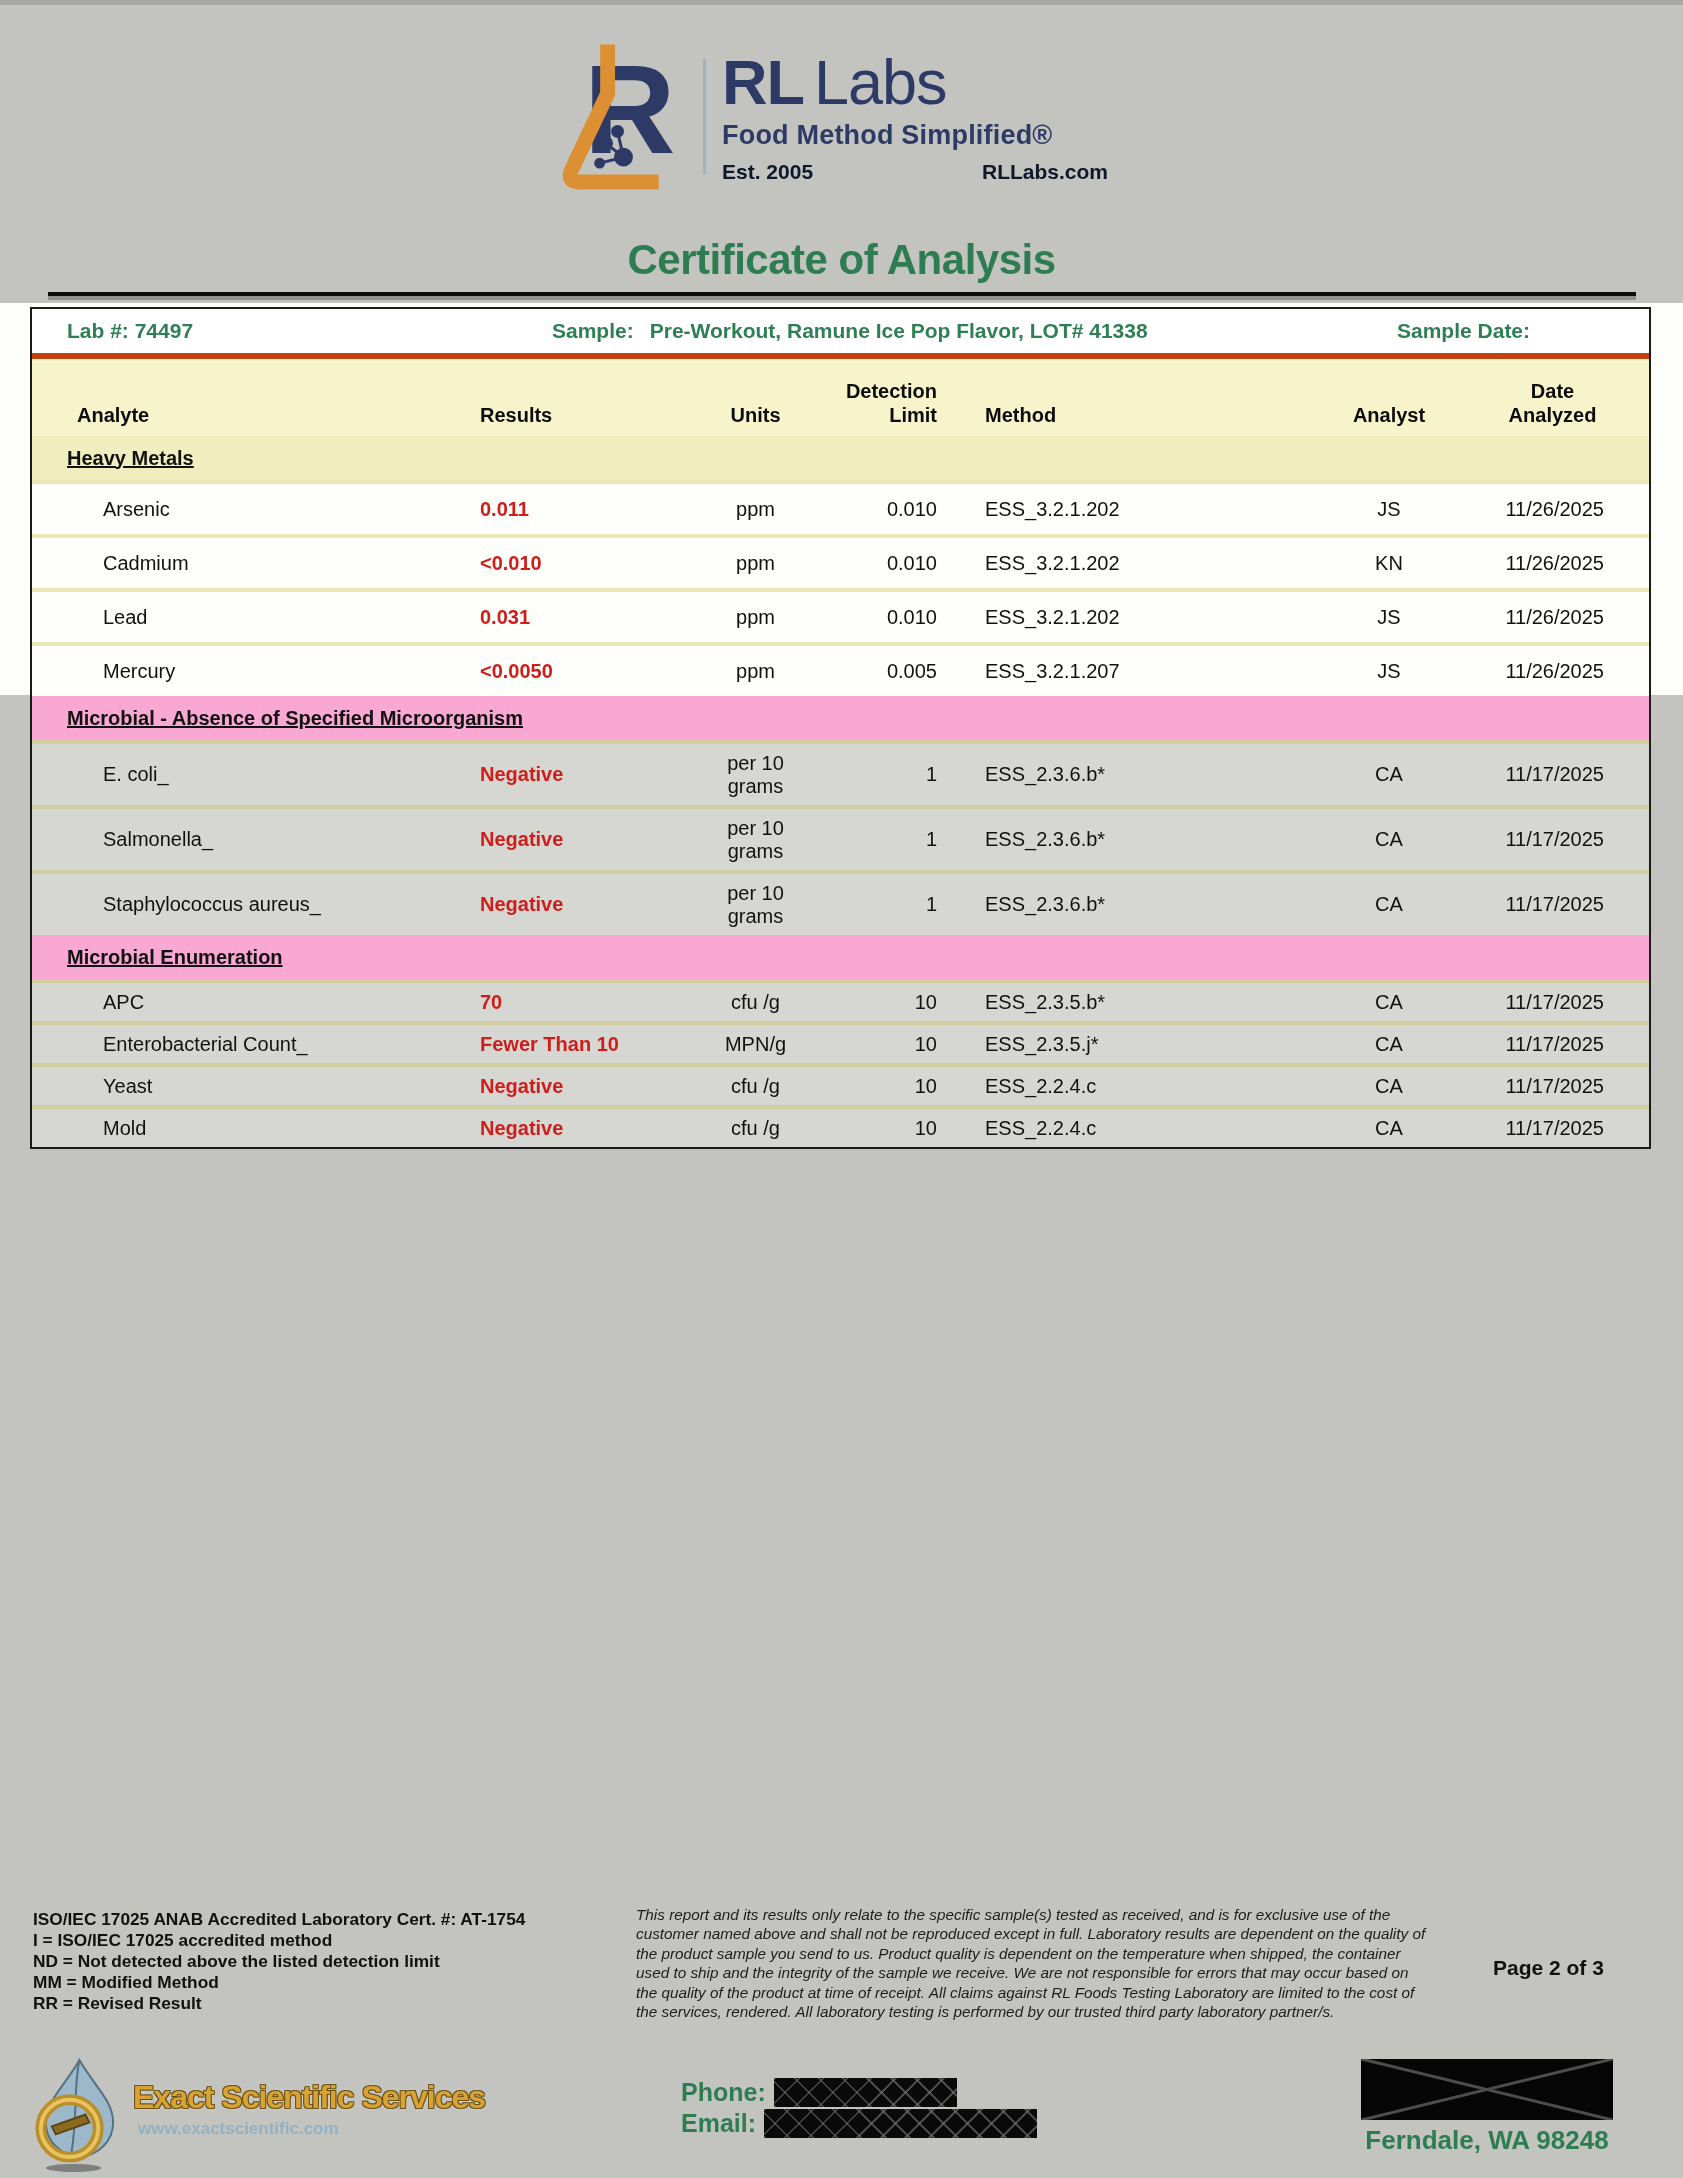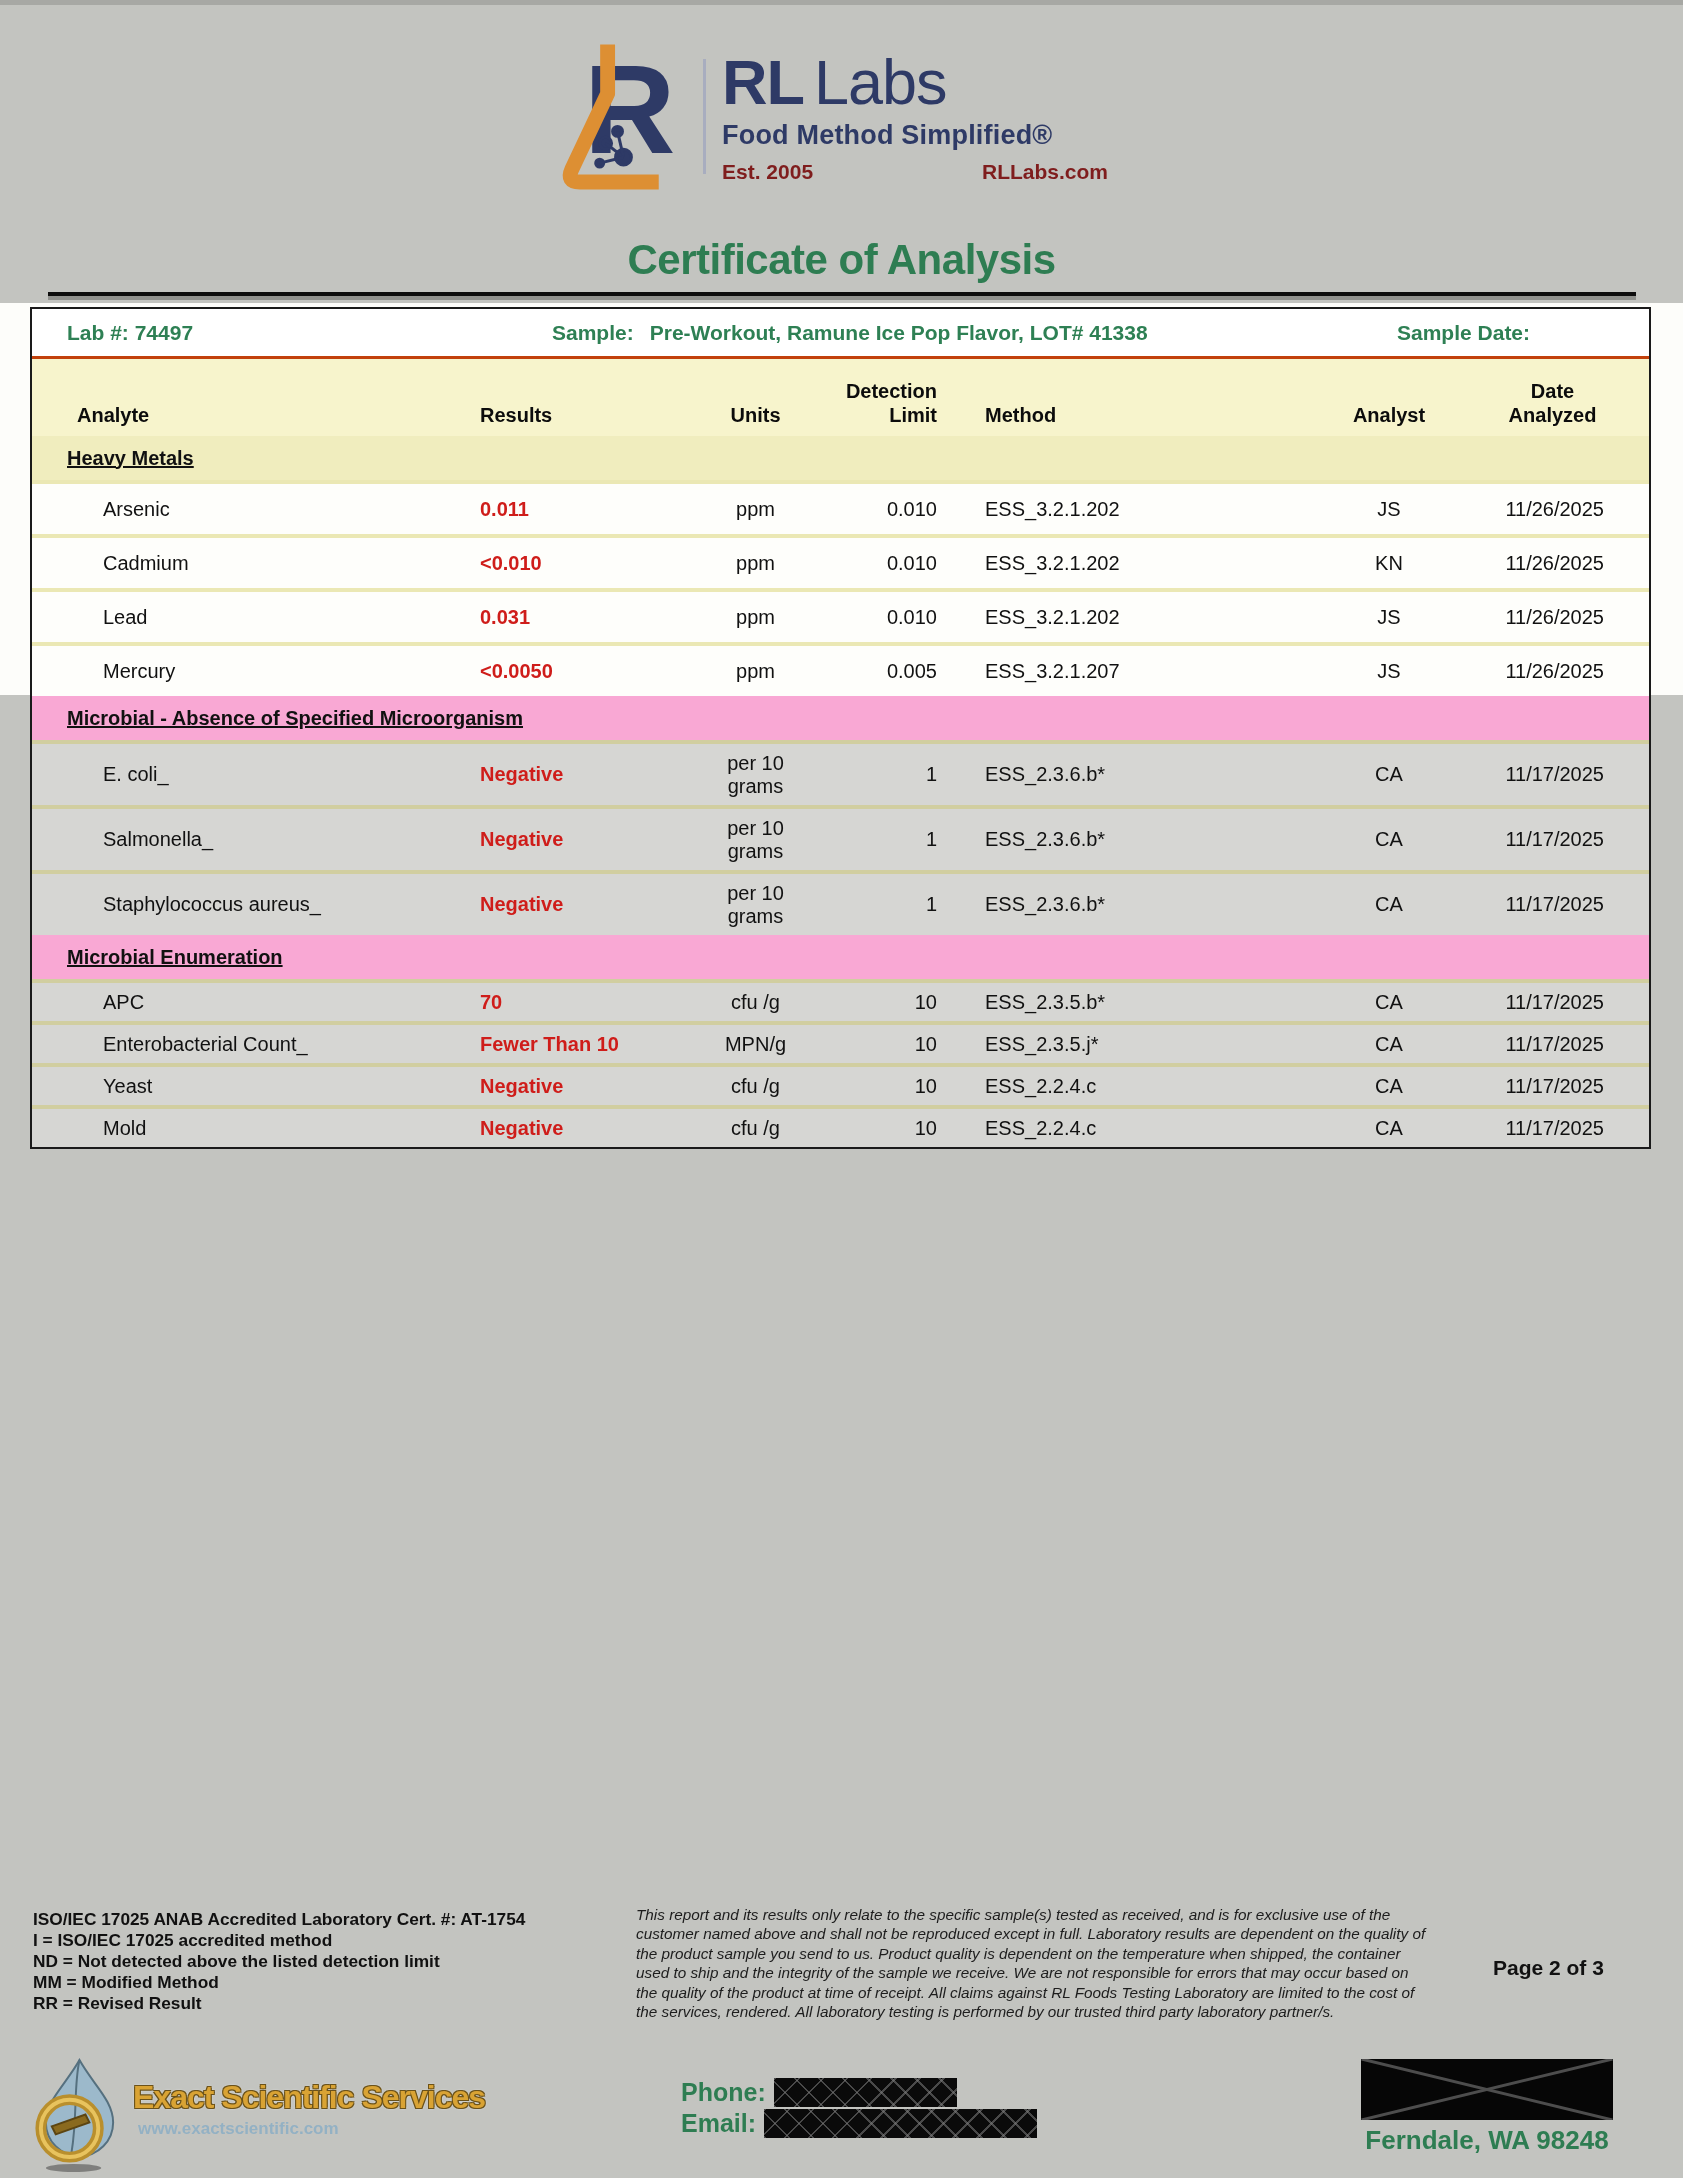--- a/index.html
+++ b/index.html
@@ -15,34 +15,34 @@
 
   
   .brand { position:absolute; top:42px; left:556px; display:flex; align-items:center; gap:16px; }
   .flask-wrap { width:131px; height:149px; position:relative; }
   .brand-divider { width:3px; height:115px; background:#a8adbf; }
   .brand-text { display:flex; flex-direction:column; width:386px; }
   .brand-name { font-size:63px; line-height:1.05; color:#2e3a66; letter-spacing:-1px; }
   .brand-name .rl { font-weight:bold; }
   .brand-name .labs { font-weight:normal; margin-left:10px; }
   .tagline { font-size:27px; font-weight:bold; color:#2e3a66; margin-top:5px; letter-spacing:0.2px; }
-  .est-row { display:flex; justify-content:space-between; margin-top:9px; font-size:21px; font-weight:bold; color:#7f1d1d; }
+  .est-row { display:flex; justify-content:space-between; margin-top:9px; font-size:21px; font-weight:bold; color:#0f172a; }
 
   .title { position:absolute; top:236px; left:0; width:100%; text-align:center;
            font-size:42px; font-weight:bold; color:#2e7d52; letter-spacing:-0.5px; }
   .rule { position:absolute; top:292px; left:48px; width:1588px; height:4px; background:#0d0d0d;
           box-shadow:0 4px 0 #90918d; }
 
   .white-band { position:absolute; top:303px; left:0; width:1683px; height:392px; background:#fdfdfa; }
 
   
   .doc-table { position:absolute; top:307px; left:30px; width:1621px;
                border:2px solid #1a1a1a; background:#fff; z-index:2; }
   .info-row { height:50px; display:flex; align-items:center; background:#fff;
-              border-bottom:3px solid #c2410c; font-weight:bold; font-size:21px; color:#2e8054; }
+              border-bottom:6px solid #c2410c; font-weight:bold; font-size:21px; color:#2e8054; }
   .info-lab { padding-left:35px; width:520px; }
   .info-sample { flex:1; display:flex; gap:16px; }
   .info-date { width:252px; }
 
   .head-row { display:flex; align-items:flex-end; background:#f7f4cc; height:77px;
               padding-bottom:9px; font-weight:bold; font-size:20px; color:#0c0c0c; }
 
   .c-analyte { width:436px; padding-left:71px; }
   .c-result  { width:228px; padding-left:12px; }
   .c-units   { width:119px; text-align:center; white-space:pre-line; line-height:1.15; }

